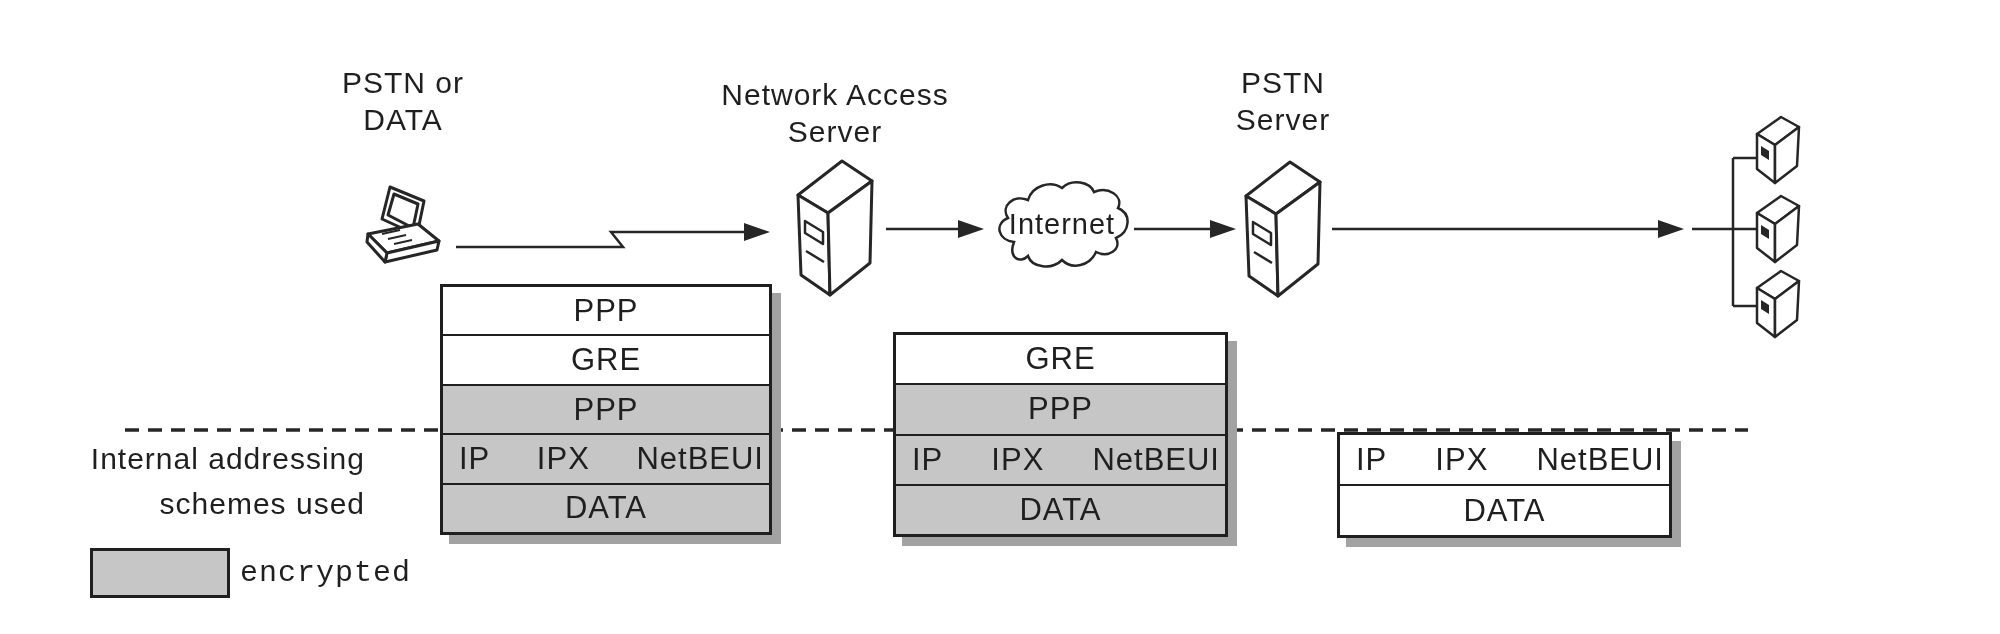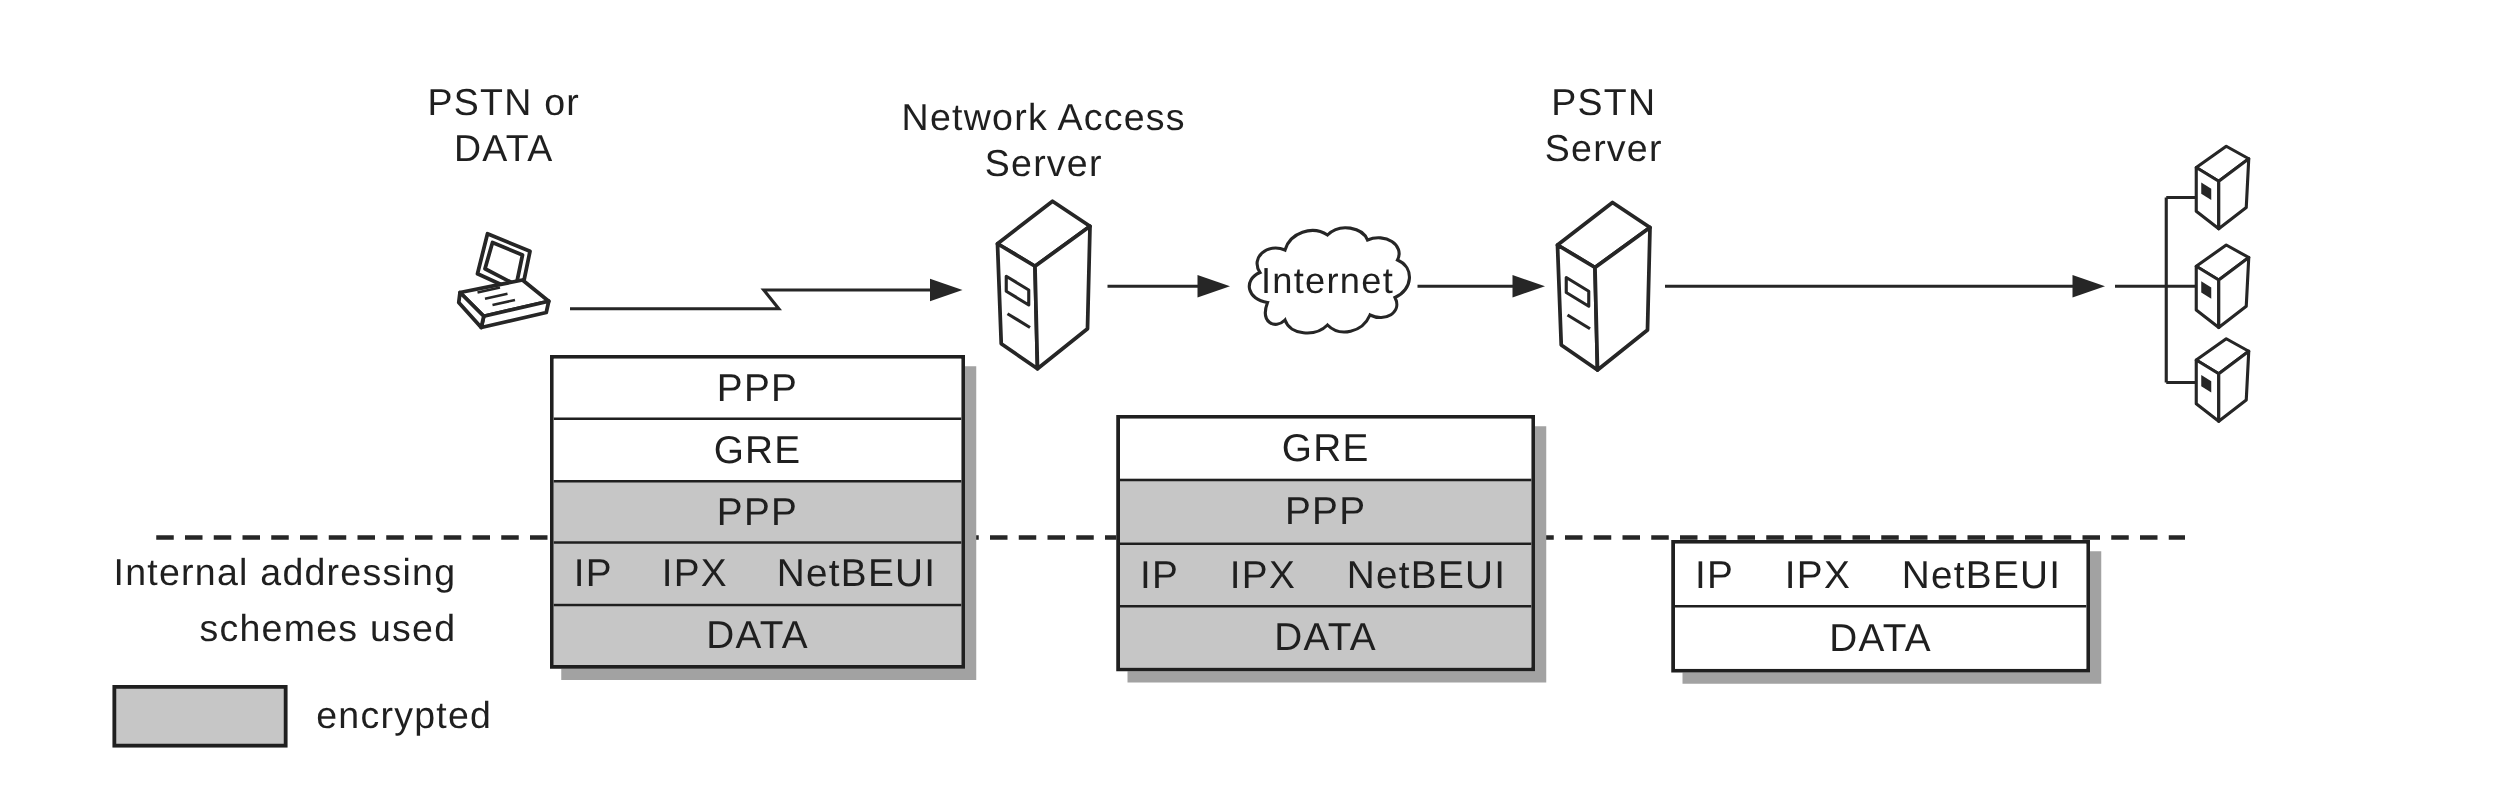--- a/index.html
+++ b/index.html
@@ -30,21 +30,21 @@
     box-shadow:9px 9px 0 0 var(--shadow-color,#a0a0a0);
     display:flex;flex-direction:column;
   }
   .row{
     flex:1;display:flex;align-items:center;justify-content:center;
     background:var(--plain-fill,#ffffff);
     font-size:31px;letter-spacing:1px;white-space:nowrap;
   }
   .row + .row{border-top:2px solid var(--line-color,#1f1f1f);}
   .row.enc{background:var(--enc-fill,#c6c6c6);}
-  .row.multi{justify-content:space-between;padding:0 20px 0 16px;}
+  .row.multi{justify-content:space-between;padding:0 5px 0 16px;}
 
   
   .legend-swatch{
     position:absolute;z-index:2;box-sizing:border-box;
     border:3px solid var(--line-color,#1f1f1f);
     background:var(--plain-fill,#ffffff);
   }
   .legend-swatch.enc{background:var(--enc-fill,#c6c6c6);}
   .legend-label{font-size:30px;letter-spacing:1px;white-space:nowrap;}
 </style>
@@ -208,15 +208,15 @@
       <span>IP</span>
       <span>IPX</span>
       <span>NetBEUI</span>
     </div>
     <div class="row">
       <span>DATA</span>
     </div>
   </div>
 
   <div class="legend-swatch enc" style="left:90px;top:548px;width:140px;height:50px;"></div>
-  <div class="abs legend-label" style="left:253px;top:556px;">encrypted</div>
+  <div class="abs legend-label" style="left:240px;top:556px;font-family:Liberation Mono, monospace;">encrypted</div>
 
 </div>
 
 </body></html>

